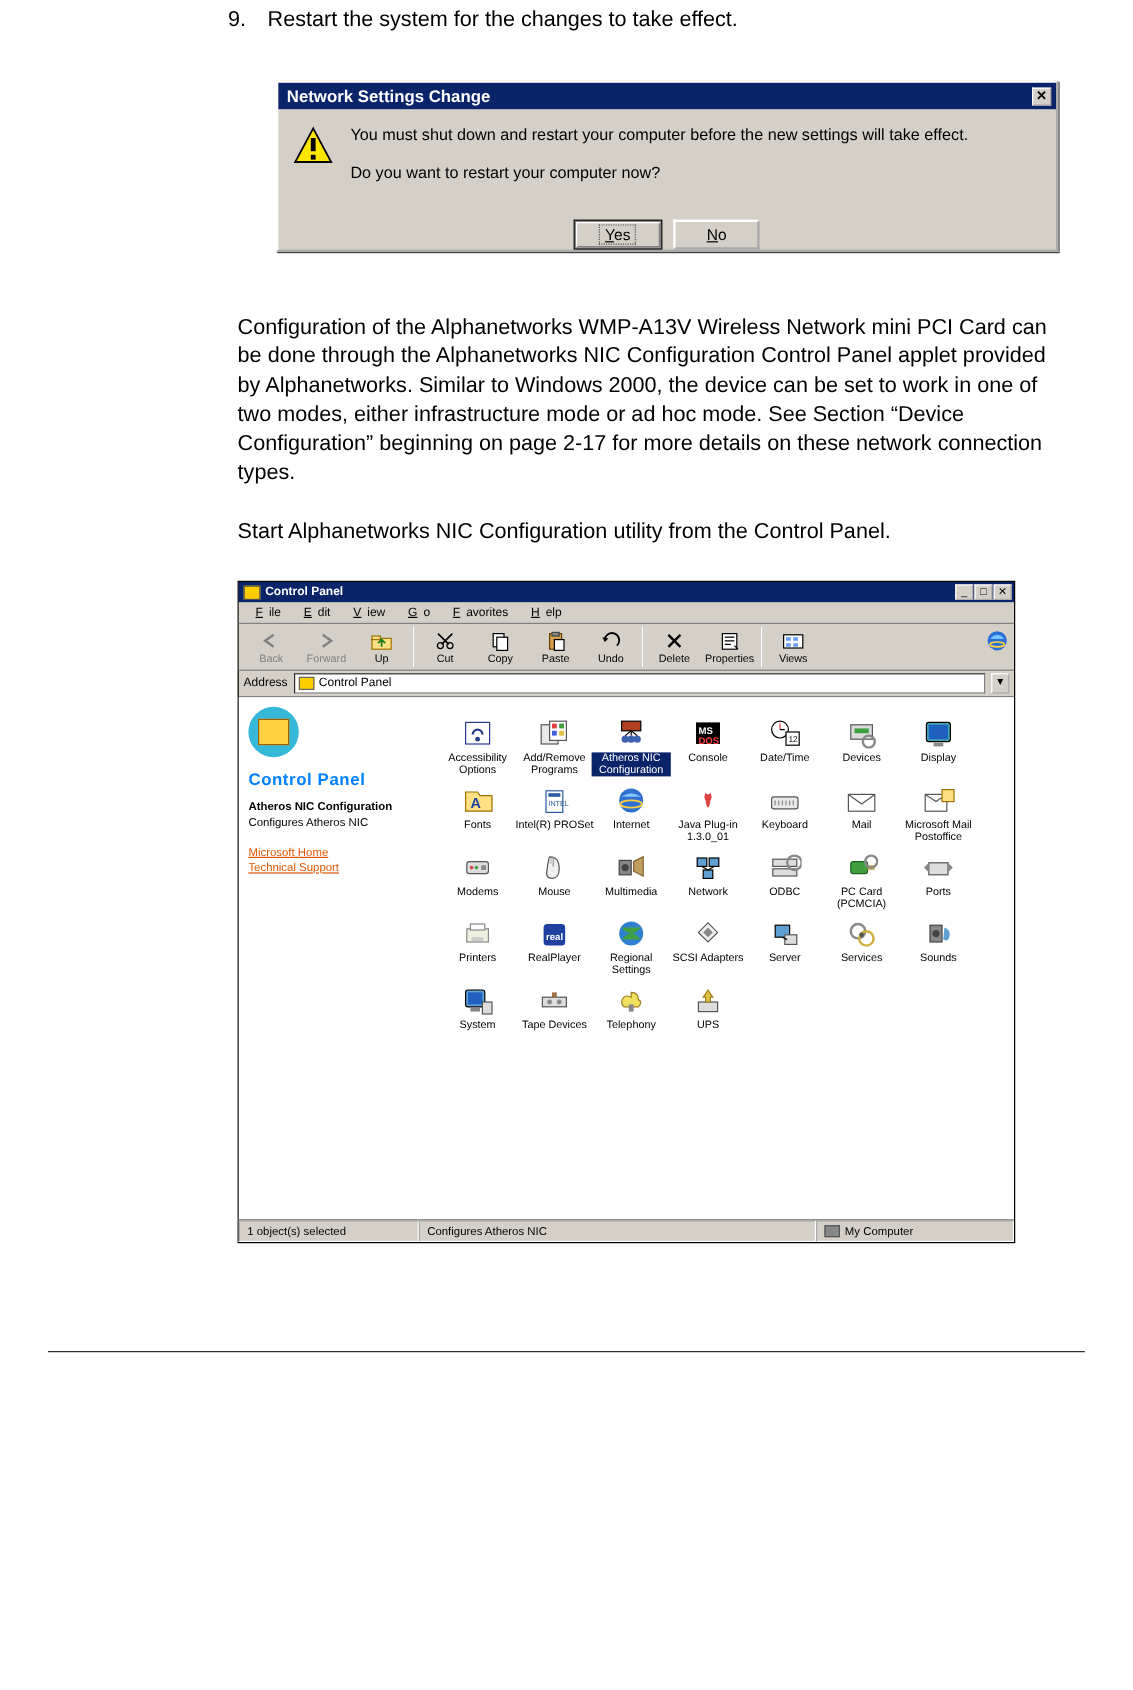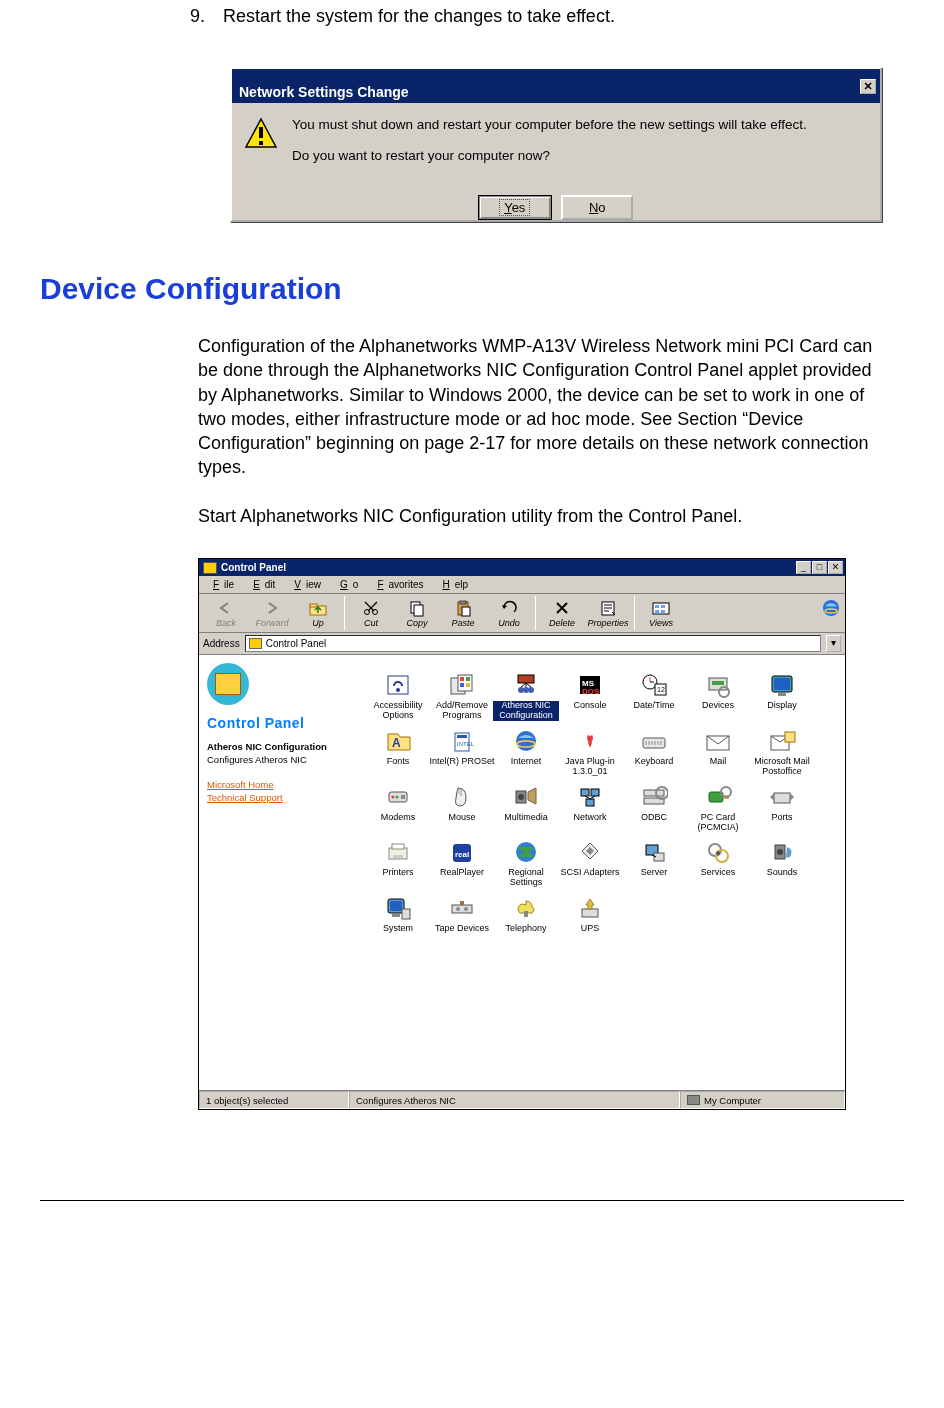--- a/index.html
+++ b/index.html
@@ -23,21 +23,21 @@
 }
 .dlg1-title {
   background: #0a246a;
   color: white;
   font-weight: bold;
   font-size: 14px;
   padding: 3px 4px;
   display: flex;
   align-items: center;
 }
-.dlg1-title-text { flex: 1; padding-left: 3px; margin-top: 12px; }
+.dlg1-title-text { flex: 1; padding-left: 3px; }
 .close-x {
   width: 16px; height: 15px;
   background: #d4d0c8;
   border: 1px outset #fff;
   color: black;
   font-size: 11px;
   text-align: center;
   line-height: 13px;
   font-family: Tahoma, sans-serif;
 }
@@ -84,21 +84,21 @@
 .cp-menubar { background: #d4d0c8; padding: 2px 4px; display: flex; gap: 4px; border-bottom: 1px solid #808080; }
 .cp-menubar span { padding: 1px 5px; }
 .cp-toolbar {
   background: #d4d0c8;
   border-bottom: 1px solid #808080;
   display: flex;
   align-items: center;
   padding: 2px 4px;
   position: relative;
 }
-.tbbtn { display: flex; flex-direction: column; align-items: center; width: 46px; padding: 2px 0; color: #000; font-style: italic; }
+.tbbtn { display: flex; flex-direction: column; align-items: center; width: 46px; padding: 2px 0; color: #000; }
 .tbbtn.disabled { color: #808080; }
 .tbbtn .ic { width: 20px; height: 18px; display: flex; align-items: center; justify-content: center; }
 .tbbtn .lbl { font-size: 9px; margin-top: 1px; }
 .tbsep { width: 1px; height: 34px; background: #808080; margin: 0 3px; border-right: 1px solid #fff; }
 .ie-logo { position: absolute; right: 4px; top: 4px; width: 20px; height: 20px; }
 .cp-addr { display: flex; align-items: center; padding: 2px 4px; border-bottom: 1px solid #808080; gap: 5px; }
 .cp-addr .albl { font-size: 10px; }
 .cp-addr .abox { flex: 1; background: white; border: 1px inset #808080; padding: 1px 3px; display: flex; align-items: center; gap: 4px; height: 17px; }
 .cp-addr .abox .ico { width: 13px; height: 11px; background: #ffcc00; border: 1px solid #666; }
 .cp-addr .drop { width: 15px; height: 17px; background: #d4d0c8; border: 1px outset #fff; text-align: center; line-height: 14px; }
@@ -153,21 +153,20 @@
           <p>Do you want to restart your computer now?</p>
         </div>
       </div>
       <div class="dlg1-buttons">
         <span class="win-btn default"><span class="ul"><span class="ul-letter">Y</span>es</span></span>
         <span class="win-btn"><span class="ul-letter">N</span>o</span>
       </div>
     </div>
   </div>
 
-  <div class="section-h">Device Configuration</div>
   <p class="body-para">Configuration of the Alphanetworks WMP-A13V Wireless Network mini PCI Card can be done through the Alphanetworks NIC Configuration Control Panel applet provided by Alphanetworks. Similar to Windows 2000, the device can be set to work in one of two modes, either infrastructure mode or ad hoc mode. See Section “Device Configuration” beginning on page 2-17 for more details on these network connection types.</p>
   <p class="body-para">Start Alphanetworks NIC Configuration utility from the Control Panel.</p>
 
   <div class="cp-wrap">
     <div class="cp-window">
       <div class="cp-title">
         <div class="cp-title-ico"></div>
         <div class="cp-title-text">Control Panel</div>
         <div class="cp-title-btns">
           <div class="tb">_</div>

